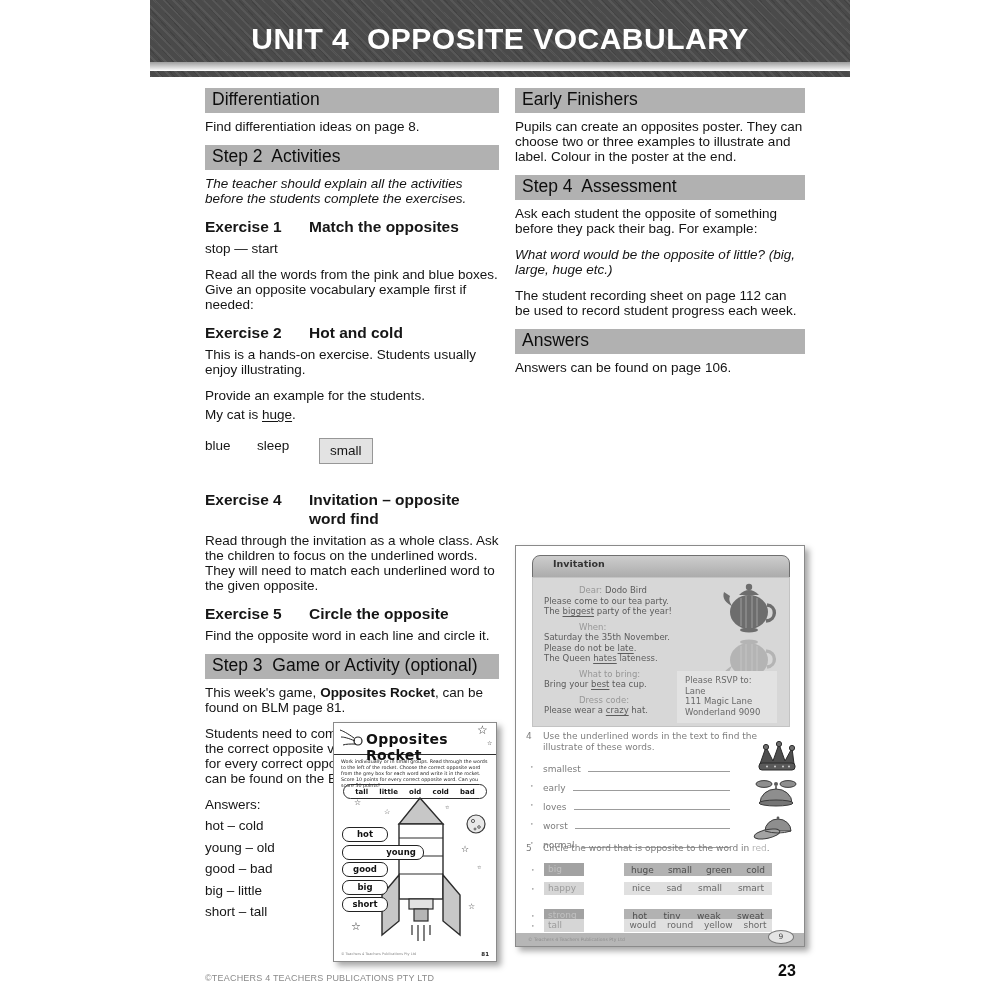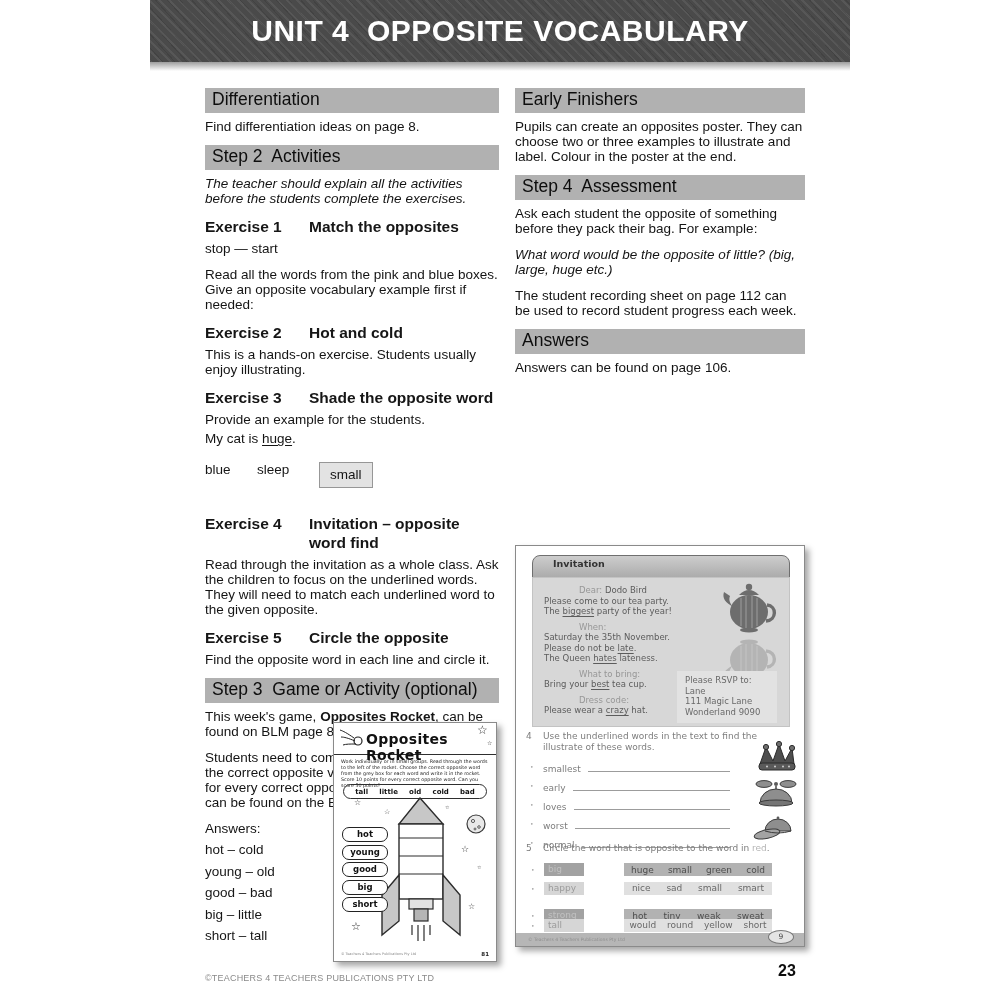--- a/index.html
+++ b/index.html
@@ -2,21 +2,21 @@
 <html><head>
 <meta charset="utf-8">
 <style>
   html,body { margin:0; padding:0; }
   body {
     width:1000px; height:1000px; position:relative; background:#ffffff;
     font-family:"Liberation Sans", sans-serif; color:#161616; overflow:hidden;
   }
   
   .banner {
-    position:absolute; left:150px; top:0; width:700px; height:62px;
+    position:absolute; left:150px; top:0; width:700px; height:77px;
     background-color:#4a4a4a;
     background-image:
       repeating-linear-gradient(45deg, rgba(255,255,255,0.07) 0 2px, rgba(0,0,0,0) 2px 7px),
       repeating-linear-gradient(48deg, rgba(0,0,0,0.10) 0 1px, rgba(0,0,0,0) 1px 9px);
     display:flex; align-items:center; justify-content:center;
   }
   .banner-title { color:#fff; font-weight:bold; font-size:30px; letter-spacing:0.5px; white-space:pre; }
   .banner-shadow { position:absolute; left:150px; top:62px; width:700px; height:9px;
     background:linear-gradient(#9d9d9d,#ffffff); }
 
@@ -126,24 +126,20 @@
   </div>
   <p class="body">stop — start</p>
   <p class="body">Read all the words from the pink and blue boxes. Give an opposite vocabulary example first if needed:</p>
 
   <div class="ex-head">
     <span class="ex-label">Exercise 2</span>
     <span>Hot and cold</span>
   </div>
   <p class="body">This is a hands-on exercise. Students usually enjoy illustrating.</p>
 
-  <div class="ex-head">
-    <span class="ex-label">Exercise 3</span>
-    <span>Shade the opposite word</span>
-  </div>
   <p class="body" style="margin-bottom:4px">Provide an example for the students.</p>
   <p class="body"><span>My cat is </span><u>huge</u><span>.</span></p>
 
   <div class="word-row">
     <span class="wr-plain1">blue</span>
     <span class="wr-plain2">sleep</span>
     <span class="wr-box">small</span>
   </div>
 
   <div class="ex-head">
@@ -227,21 +223,21 @@
 
   <span class="rk-star" style="left:20px; top:76px; font-size:8px;">☆</span>
   <span class="rk-star" style="left:50px; top:86px; font-size:7px;">☆</span>
   <span class="rk-star" style="left:111px; top:82px; font-size:5px;">☆</span>
   <span class="rk-star" style="left:127px; top:122px; font-size:9px;">☆</span>
   <span class="rk-star" style="left:143px; top:142px; font-size:5px;">☆</span>
   <span class="rk-star" style="left:134px; top:180px; font-size:8px;">☆</span>
   <span class="rk-star" style="left:17px; top:198px; font-size:11px;">☆</span>
 
   <div class="rk-word" style="top:104px;">hot</div>
-  <div class="rk-word" style="top:121.5px;">young</div>
+  <div class="rk-word" style="top:121.5px;padding-left:36px;">young</div>
   <div class="rk-word" style="top:139px;">good</div>
   <div class="rk-word" style="top:156.5px;">big</div>
   <div class="rk-word" style="top:174px;">short</div>
 
   <span class="rk-foot-l">© Teachers 4 Teachers Publications Pty Ltd</span>
   <span class="rk-foot-r">81</span>
 </div>
 
 <div class="ws ws-invite">
   <div class="inv-tab">Invitation</div>

